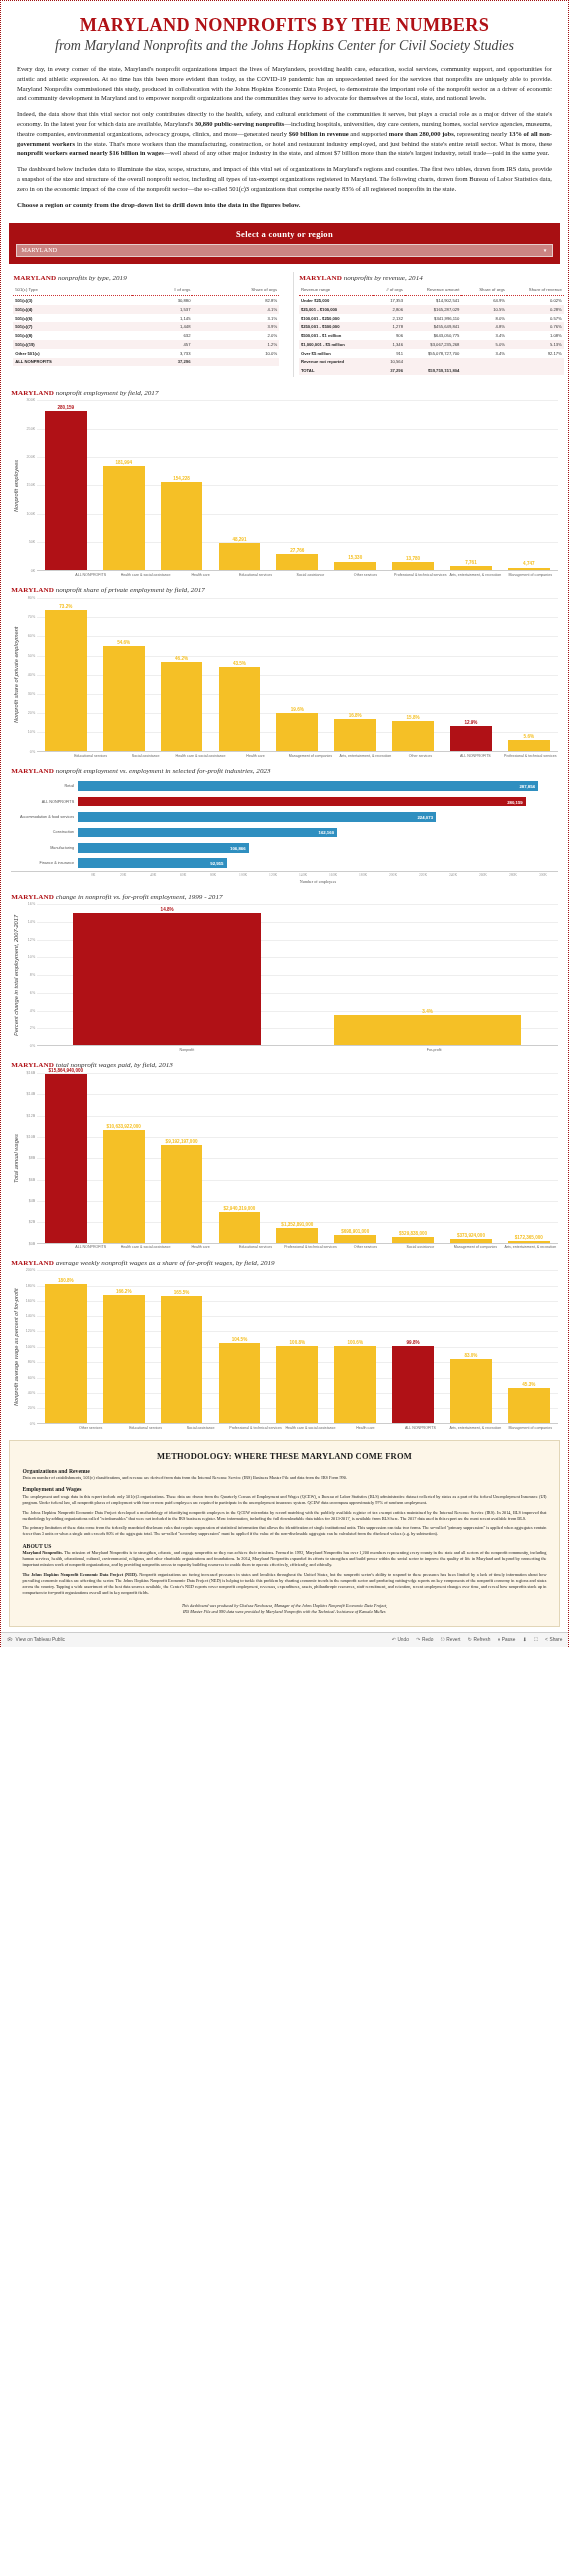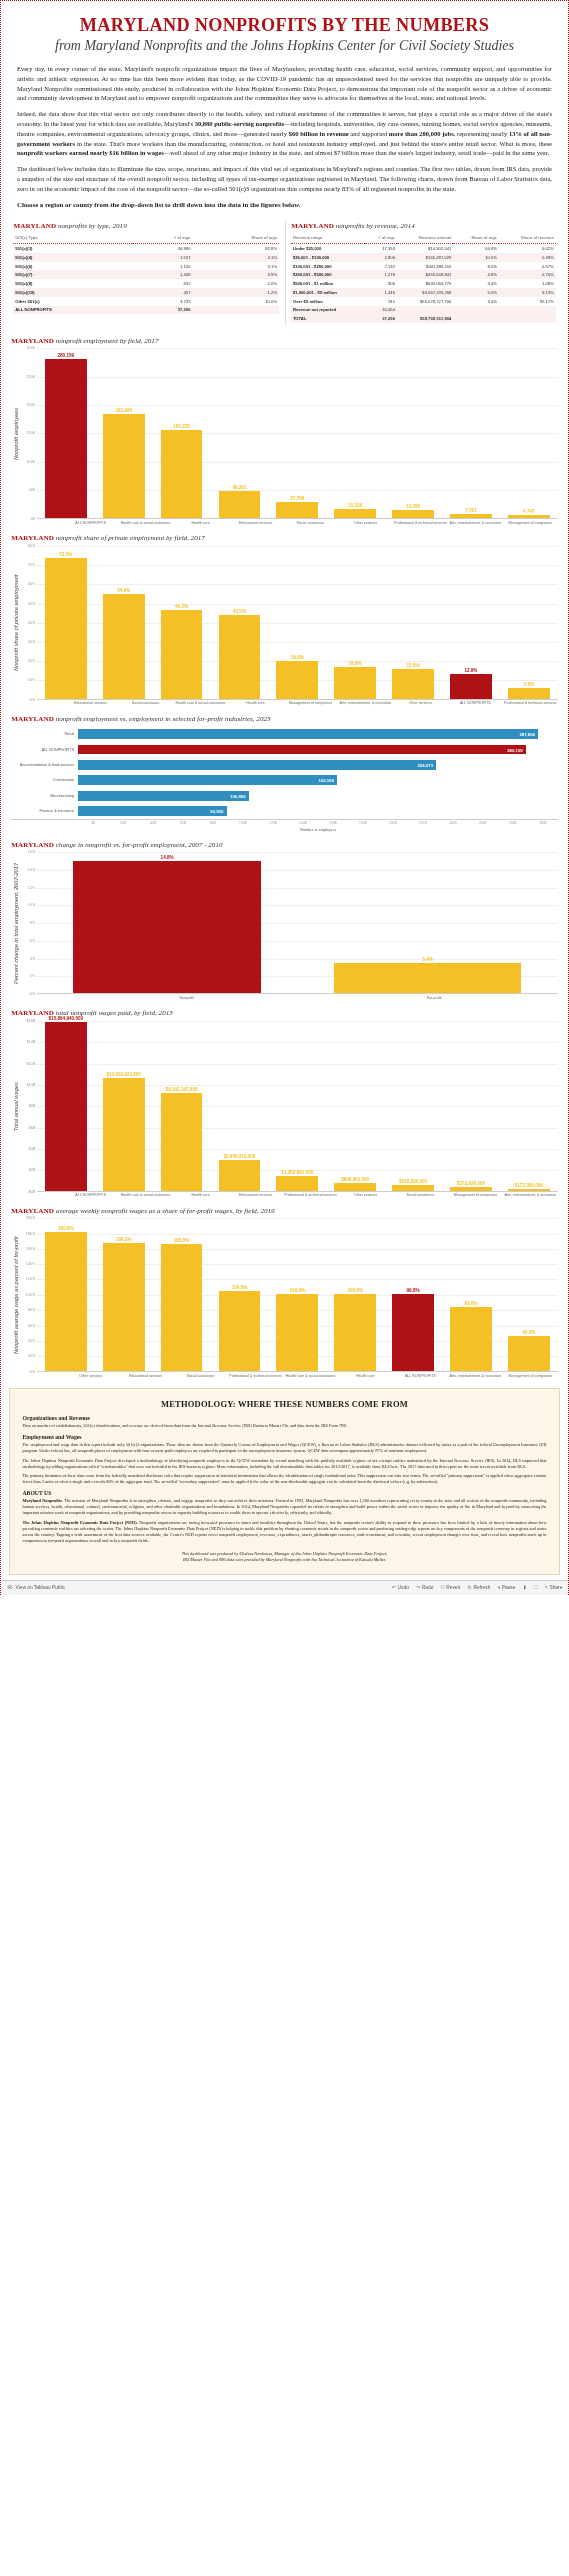--- a/index.html
+++ b/index.html
@@ -68,21 +68,21 @@
     display:flex;
     align-items:center;
     padding:0 4.6px;
     color:#fff;
     font-size:6px;
     letter-spacing:0.2px;
     justify-content:space-between;
   }
   .selector .sel-box .caret { font-size:4.6px; }
   
-  .tables { display:flex; gap:0; padding:0 6.8px 5.7px; }
+  .tables { display:flex; gap:8px; padding:0 6.8px 5.7px; }
   .tbl-col { flex:1; padding:2.3px 5.7px; }
   .tbl-col.left { flex:0 0 50%; }
   .tbl-col.right { flex:0 0 50%; border-left:0.6px solid #ddd; }
   .tbl-title {
     font-size:7.1px;
     margin-bottom:4px;
     font-style:italic;
     color:#333;
   }
   .tbl-title .st {
@@ -240,20 +240,29 @@
     <div class="sub">from Maryland Nonprofits and the Johns Hopkins Center for Civil Society Studies</div>
   </div>
 
   <div class="intro">
     <p>Every day, in every corner of the state, Maryland's nonprofit organizations impact the lives of Marylanders, providing health care, education, social services, community support, and opportunities for artistic and athletic expression. At no time has this been more evident than today, as the COVID-19 pandemic has an unprecedented need for the services that nonprofits are uniquely able to provide. Maryland Nonprofits commissioned this study, produced in collaboration with the Johns Hopkins Economic Data Project, to demonstrate the important role of the nonprofit sector as a driver of economic and community development in Maryland and to empower nonprofit organizations and the communities they serve to advocate for themselves at the local, state, and national levels.</p>
     <p id="p2html">Indeed, the data show that this vital sector not only contributes directly to the health, safety, and cultural enrichment of the communities it serves, but plays a crucial role as a major driver of the state's economy. In the latest year for which data are available, Maryland's <b>30,880 public-serving nonprofits</b>—including hospitals, universities, day care centers, nursing homes, social service agencies, museums, theatre companies, environmental organizations, advocacy groups, clinics, and more—generated nearly <b>$60 billion in revenue</b> and supported <b>more than 280,000 jobs</b>, representing nearly <b>13% of all non-government workers</b> in the state. That's more workers than the manufacturing, construction, or hotel and restaurant industry employed, and just behind the state's entire retail sector. What is more, these <b>nonprofit workers earned nearly $16 billion in wages</b>—well ahead of any other major industry in the state, and almost $7 billion more than the state's largest industry, retail trade—paid in the same year.</p>
     <p>The dashboard below includes data to illuminate the size, scope, structure, and impact of this vital set of organizations in Maryland's regions and counties. The first two tables, drawn from IRS data, provide a snapshot of the size and structure of the overall nonprofit sector, including all types of tax-exempt organizations registered in Maryland. The following charts, drawn from Bureau of Labor Statistics data, zero in on the economic impact of the core of the nonprofit sector—the so-called 501(c)3 organizations that comprise nearly 83% of all registered nonprofits in the state.</p>
     <p class="callout">Choose a region or county from the drop-down list to drill down into the data in the figures below.</p>
   </div>
 
+  <div class="selector-wrap">
+    <div class="selector">
+      <div class="sel-title">Select a county or region</div>
+      <div class="sel-box">
+        <span>MARYLAND</span>
+        <span class="caret">▼</span>
+      </div>
+    </div>
+  </div>
 
   <div class="tables">
     <div class="tbl-col left">
       <div class="tbl-title">
         <span class="st">MARYLAND</span>
         <span>nonprofits by type, 2019</span>
       </div>
       <table class="dt">
         <thead>
             <tr id="tt-head">
@@ -625,21 +634,21 @@
           <div class="hax-t">200K</div>
           <div class="hax-t">220K</div>
           <div class="hax-t">240K</div>
           <div class="hax-t">260K</div>
           <div class="hax-t">280K</div>
           <div class="hax-t">300K</div>
         </div>
         <div class="haxis-title">Number of employees</div>
       </div>
       <div class="chart-block">
-        <div class="chart-title"><span class="st">MARYLAND</span><span> change in nonprofit vs. for-profit employment, 2007 - 2010</span></div>
+        <div class="chart-title"><span class="st">MARYLAND</span><span> change in nonprofit vs. for-profit employment, 1999 - 2017</span></div>
         <div class="vchart">
           <div class="vaxis-label" style="height: 142px;">Percent change in total employment, 2007-2017</div>
           <div class="vticks" style="height: 142px;">
             <span style="top: 142px;">0%</span>
             <span style="top: 124px;">2%</span>
             <span style="top: 107px;">4%</span>
             <span style="top: 89px;">6%</span>
             <span style="top: 71px;">8%</span>
             <span style="top: 53px;">10%</span>
             <span style="top: 36px;">12%</span>
@@ -847,21 +856,21 @@
           <div class="xlab">Health care &amp; social assistance</div>
           <div class="xlab">Health care</div>
           <div class="xlab">ALL NONPROFITS</div>
           <div class="xlab">Arts, entertainment, &amp; recreation</div>
           <div class="xlab">Management of companies</div>
         </div>
       </div>
     </div>
 
   <div class="method">
-    <h2>METHODOLOGY: WHERE THESE NUMBERS COME FROM</h2>
+    <h2>METHODOLOGY: WHERE THESE MARYLAND COME FROM</h2>
     <h3>Organizations and Revenue</h3>
     <p>Data on number of establishments, 501(c) classifications, and revenue are derived from data from the Internal Revenue Service (IRS) Business Master File and data from the IRS Form 990.</p>
     <h3>Employment and Wages</h3>
     <p>The employment and wage data in this report include only 501(c)3 organizations. These data are drawn from the Quarterly Census of Employment and Wages (QCEW), a Bureau of Labor Statistics (BLS) administrative dataset collected by states as a part of the federal Unemployment Insurance (UI) program. Under federal law, all nonprofit places of employment with four or more paid employees are required to participate in the unemployment insurance system. QCEW data encompass approximately 97% of nonfarm employment.</p>
     <p>The Johns Hopkins Nonprofit Economic Data Project developed a methodology of identifying nonprofit employers in the QCEW microdata by record matching with the publicly available register of tax exempt entities maintained by the Internal Revenue Service (IRS). In 2014, BLS improved that methodology by adding organizations called "reimbursables" that were not included in the IRS business register. More information, including the full downloadable data tables for 2013-2017, is available from BLS here. The 2017 data used in this report are the most recent available from BLS.</p>
     <p>The primary limitation of these data come from the federally mandated disclosure rules that require suppression of statistical information that allows the identification of single institutional units. This suppression can take two forms. The so-called "primary suppression" is applied when aggregates contain fewer than 3 units or when a single unit exceeds 80% of the aggregate total. The so-called "secondary suppression" must be applied if the value of the non-disclosable aggregate can be calculated from the disclosed values (e.g. by subtraction).</p>
     <h3>ABOUT US</h3>
     <p>
       <b>Maryland Nonprofits.</b>
       <span>The mission of Maryland Nonprofits is to strengthen, educate, and engage nonprofits so they can achieve their missions. Formed in 1992, Maryland Nonprofits has over 1,200 members representing every county in the state and all sectors of the nonprofit community, including human services, health, educational, cultural, environmental, religious, and other charitable organizations and foundations. In 2014, Maryland Nonprofits expanded its efforts to strengthen and build power within the social sector to improve the quality of life in Maryland and beyond by connecting the important mission work of nonprofit organizations, and by providing nonprofits access to capacity building resources to enable them to operate effectively, efficiently, and ethically.</span>

